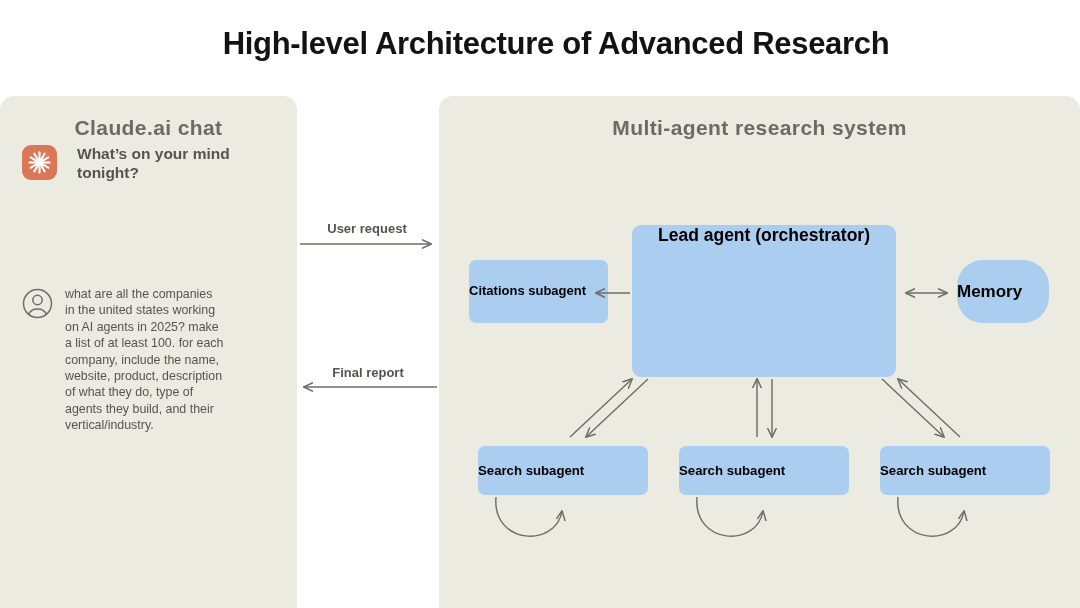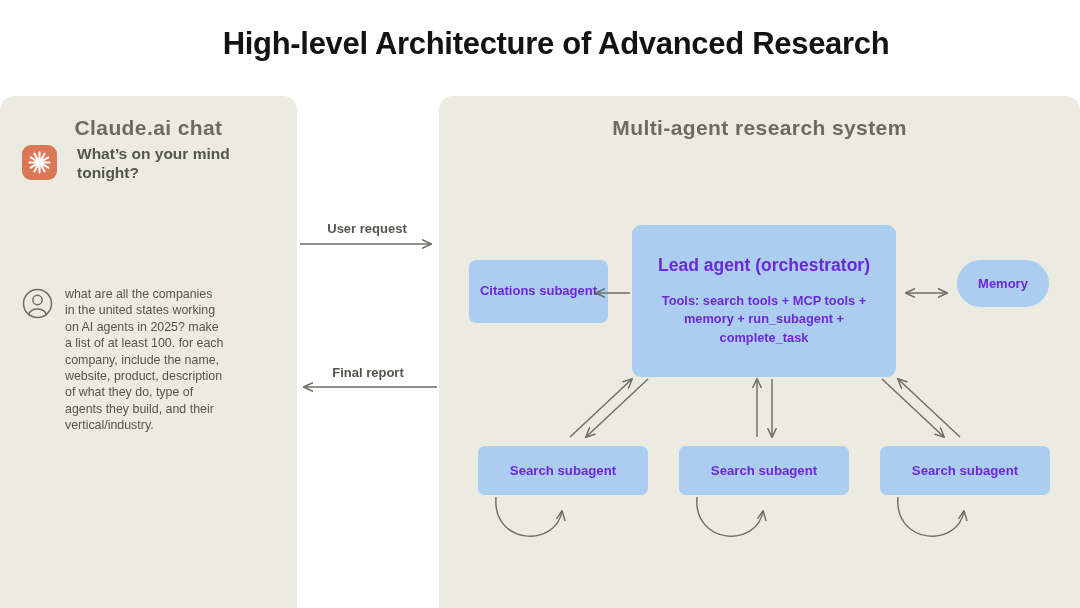--- a/index.html
+++ b/index.html
@@ -99,43 +99,43 @@
   #user-request-label { left: 300px; top: 221px; width: 134px; }
   #final-report-label { left: 301px; top: 365px; width: 134px; }
 
   
   .node {
     position: absolute;
     background: #abcdf0;
     border-radius: 7px;
     display: flex;
     align-items: center;
-    justify-content: center;
-    text-align: center;
-    color: #6d28d9;
+    justify-content: space-between;
+    text-align: center;
+    color: #000000;
     font-weight: bold;
   }
   #lead-agent-node {
     left: 632px; top: 225px; width: 264px; height: 152px;
     border-radius: 9px;
     flex-direction: column;
     padding: 0 10px;
   }
   #lead-agent-title {
     font-size: 17.5px;
     line-height: 1.2;
     margin-bottom: 16px;
   }
   #lead-agent-tools {
     font-size: 12.8px;
     line-height: 1.42;
   }
 
   #citations-node { left: 469px; top: 260px; width: 139px; height: 63px; font-size: 13px; line-height: 1.25; }
-  #memory-node    { left: 957px; top: 260px; width: 92px;  height: 47px; font-size: 13px; border-radius: 26px; }
+  #memory-node    { left: 957px; top: 260px; width: 92px;  height: 63px; font-size: 17px; border-radius: 26px; }
 
   #search-node-1 { left: 478px; top: 446px; width: 170px; height: 49px; font-size: 13.2px; }
   #search-node-2 { left: 679px; top: 446px; width: 170px; height: 49px; font-size: 13.2px; }
   #search-node-3 { left: 880px; top: 446px; width: 170px; height: 49px; font-size: 13.2px; }
 
   
   #arrow-layer {
     position: absolute;
     left: 0; top: 0;
     width: 1080px; height: 608px;
@@ -186,21 +186,20 @@
 
 <div class="panel" id="system-panel">
   <div class="panel-title">Multi-agent research system</div>
 </div>
 
 <div class="connector-label" id="user-request-label">User request</div>
 <div class="connector-label" id="final-report-label">Final report</div>
 
 <div class="node" id="lead-agent-node">
   <div id="lead-agent-title">Lead agent (orchestrator)</div>
-  <div id="lead-agent-tools">Tools: search tools + MCP tools + memory + run_subagent + complete_task</div>
 </div>
 
 <div class="node" id="citations-node">Citations subagent</div>
 <div class="node" id="memory-node">Memory</div>
 
 <div class="node" id="search-node-1">Search subagent</div>
 <div class="node" id="search-node-2">Search subagent</div>
 <div class="node" id="search-node-3">Search subagent</div>
 
 <svg id="arrow-layer">

